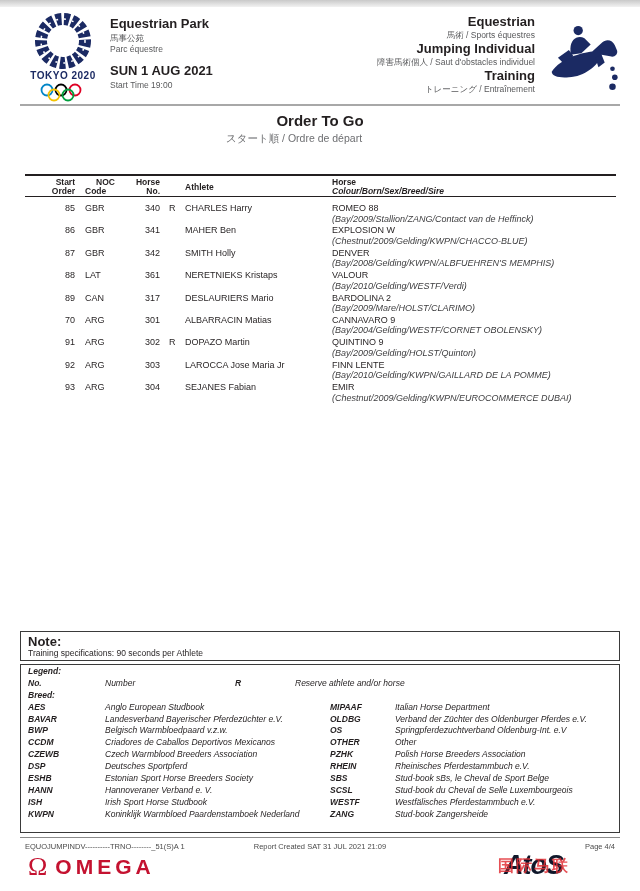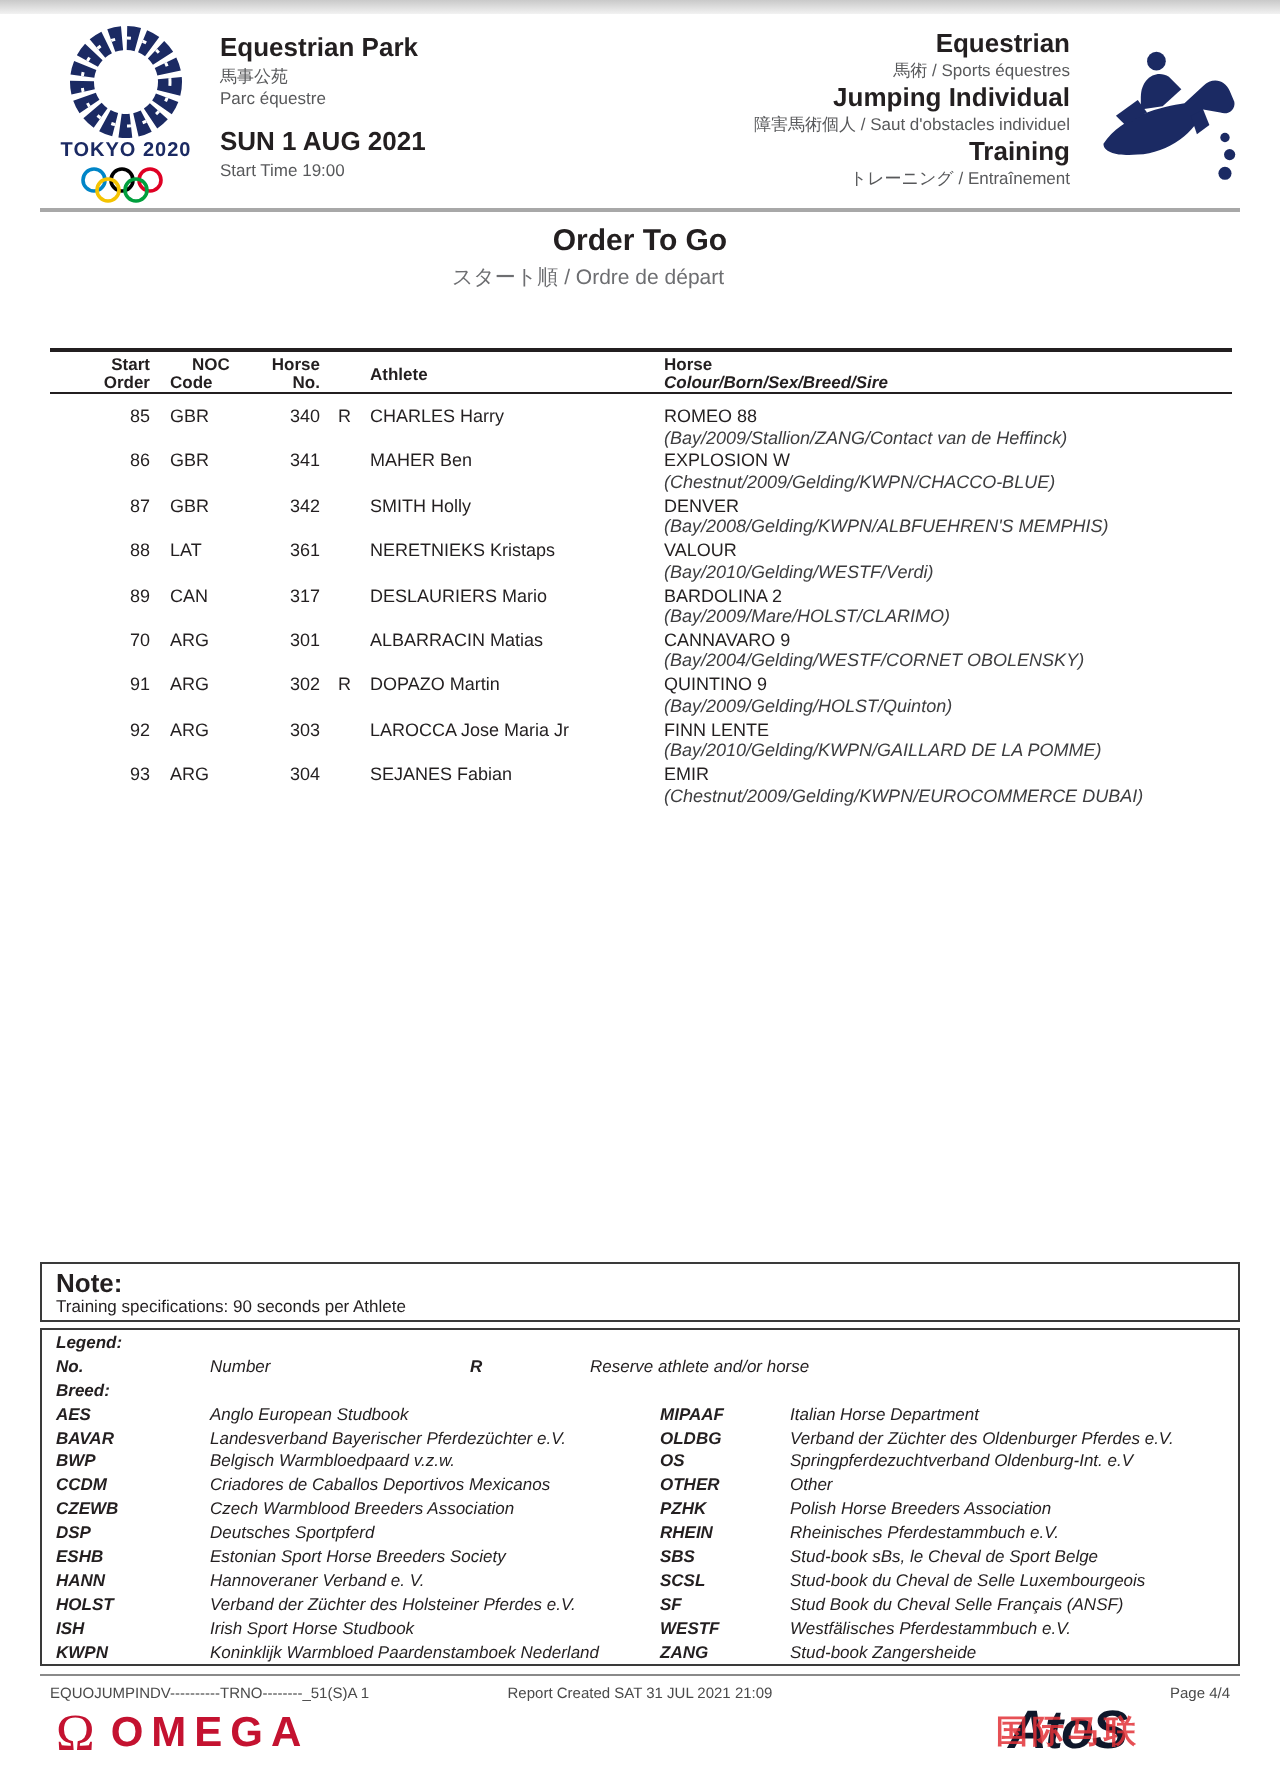--- a/index.html
+++ b/index.html
@@ -311,26 +311,20 @@
           <span class="lg-c2">SBS</span>
           <span class="lg-n2">Stud-book sBs, le Cheval de Sport Belge</span>
         </div>
         <div class="lg-row">
           <span class="lg-c1">HANN</span>
           <span class="lg-n1">Hannoveraner Verband e. V.</span>
           <span class="lg-c2">SCSL</span>
           <span class="lg-n2">Stud-book du Cheval de Selle Luxembourgeois</span>
         </div>
         <div class="lg-row">
-          <span class="lg-c1">HOLST</span>
-          <span class="lg-n1">Verband der Züchter des Holsteiner Pferdes e.V.</span>
-          <span class="lg-c2">SF</span>
-          <span class="lg-n2">Stud Book du Cheval Selle Français (ANSF)</span>
-        </div>
-        <div class="lg-row">
           <span class="lg-c1">ISH</span>
           <span class="lg-n1">Irish Sport Horse Studbook</span>
           <span class="lg-c2">WESTF</span>
           <span class="lg-n2">Westfälisches Pferdestammbuch e.V.</span>
         </div>
         <div class="lg-row">
           <span class="lg-c1">KWPN</span>
           <span class="lg-n1">Koninklijk Warmbloed Paardenstamboek Nederland</span>
           <span class="lg-c2">ZANG</span>
           <span class="lg-n2">Stud-book Zangersheide</span>

